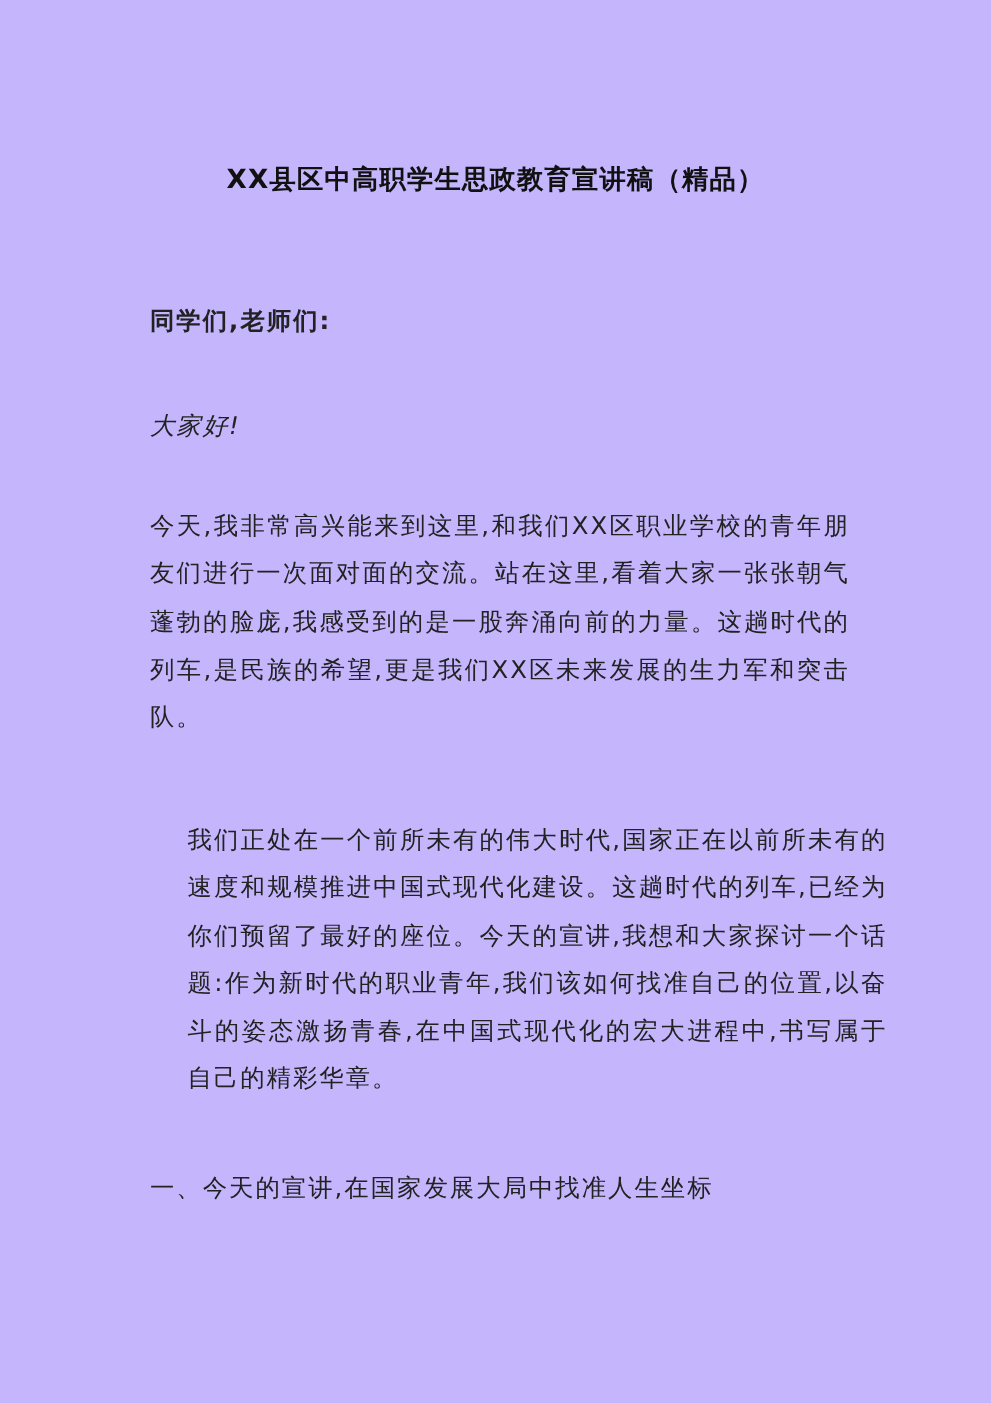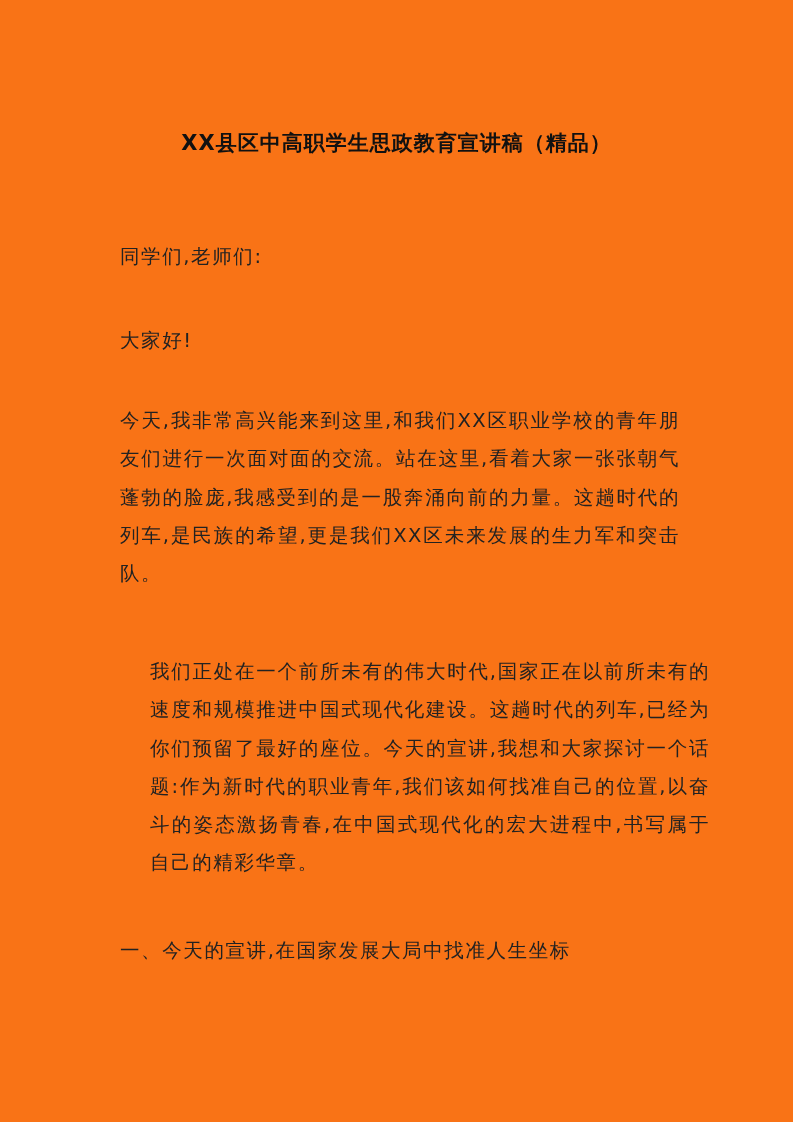--- a/index.html
+++ b/index.html
@@ -1,24 +1,24 @@
 <!DOCTYPE html>
 <html><head>
 <meta charset="utf-8">
 <style>
   html, body { margin: 0; padding: 0; background: #ffffff; }
   body { width: 793px; height: 1122px; position: relative; overflow: hidden;
          font-family: "DejaVu Sans", "Liberation Sans", sans-serif; color: #1a1a1a; }
-  .page { position: absolute; left: 0; top: 0; width: 793px; height: 1122px; background: #f97316; }
+  .page { position: absolute; left: 0; top: 0; width: 793px; height: 1122px; background: #c4b5fd; }
   .title { position: absolute; left: 0; width: 793px; top: 128px; text-align: center;
            font-size: 21px; font-weight: bold; letter-spacing: 1px; color: #111; line-height: 30px; }
   .para { position: absolute; left: 120px; width: 560px; font-size: 19.5px; line-height: 38.3px;
           letter-spacing: 1.6px; text-align: justify; text-align-last: left; color: #222; margin: 0; }
-  #p-salutation { top: 238px; }
-  #p-greeting   { top: 322px; }
+  #p-salutation { top: 238px; font-weight: bold; }
+  #p-greeting   { top: 322px; font-style: italic; }
   #p-intro      { top: 402px; }
   #p-era        { top: 653px; margin-left: 30px; }
   #p-heading1   { top: 932px; }
 </style>
 </head>
 <body>
 
 <div class="page">
   <div class="title">XX县区中高职学生思政教育宣讲稿（精品）</div>
   <p class="para" id="p-salutation">同学们,老师们:</p>

